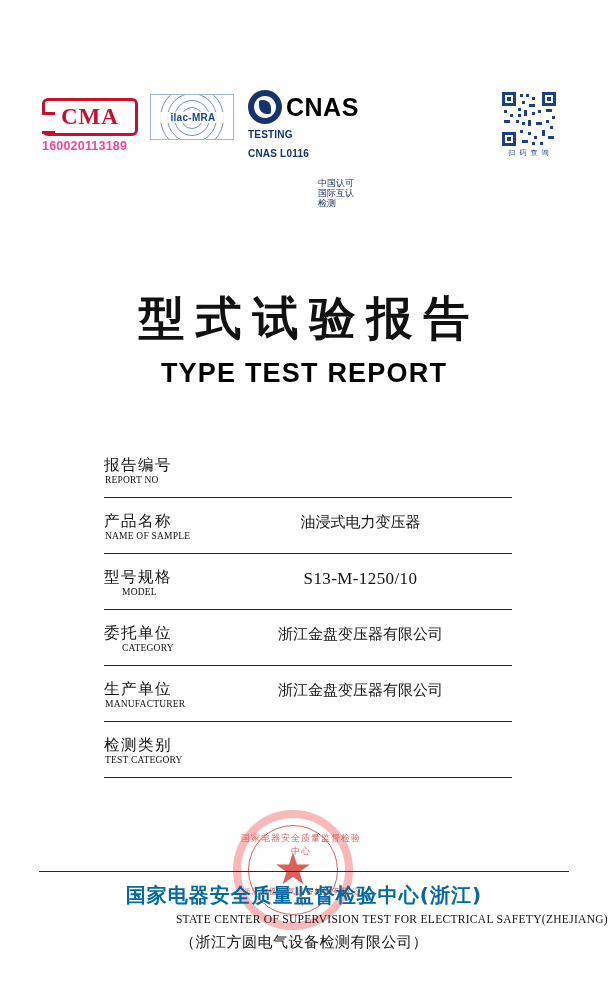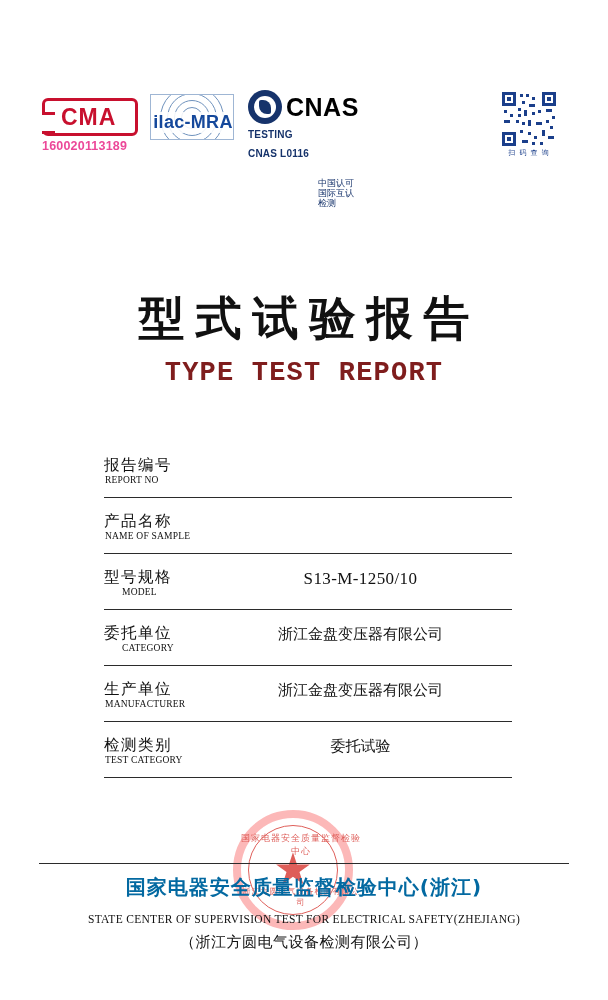--- a/index.html
+++ b/index.html
@@ -47,21 +47,21 @@
     width: 13px;
     height: 16px;
     background: #ffffff;
     border-top: 3px solid #c8102e;
     border-bottom: 3px solid #c8102e;
   }
   .cma-text {
     position: absolute;
     left: 16px;
     top: 3px;
-    font-family: Liberation Sans, sans-serif;
+    font-family: Liberation Serif, serif;
     font-weight: bold;
     font-size: 23px;
     letter-spacing: 1px;
     color: #c8102e;
   }
   .cma-num {
     margin-top: 3px;
     font-family: "Liberation Sans", sans-serif;
     font-size: 12.5px;
     font-weight: bold;
@@ -93,21 +93,21 @@
   .ilac .r2 { width: 34px; height: 34px; }
   .ilac .r3 { width: 48px; height: 48px; }
   .ilac .r4 { width: 62px; height: 62px; }
   .ilac-label {
     position: absolute;
     left: 0;
     top: 17px;
     width: 84px;
     text-align: center;
     font-family: "Liberation Sans", sans-serif;
-    font-size: 18px;
+    font-size: 10px;
     font-weight: bold;
     color: #15489b;
     background: rgba(255,255,255,0.88);
     letter-spacing: 0.3px;
   }
 
   
   .cnas {
     position: absolute;
     left: 248px;
@@ -211,25 +211,25 @@
     letter-spacing: 11px;
     color: #111;
     text-indent: 11px;
   }
   .title-en {
     position: absolute;
     top: 358px;
     left: 0;
     width: 608px;
     text-align: center;
-    font-family: Liberation Mono, monospace;
+    font-family: Liberation Sans, sans-serif;
     font-weight: bold;
     font-size: 27px;
     letter-spacing: 1.2px;
-    color: #7f1d1d;
+    color: #000000;
   }
 
   
   .fields {
     position: absolute;
     top: 455px;
     left: 104px;
     width: 408px;
   }
   .field {
@@ -294,25 +294,26 @@
     margin: 0 auto 10px auto;
   }
   .footer-cn {
     font-family: "DejaVu Sans", sans-serif;
     font-size: 20px;
     font-weight: bold;
     letter-spacing: 1px;
     color: #0369a1;
   }
   .footer-en {
-    margin-top: 12px;
+    margin-top: 4px;
     font-family: "Liberation Serif", serif;
     font-size: 11.5px;
     letter-spacing: 0.3px;
     color: #111;
+    text-align: right;
   }
   .footer-cn2 {
     margin-top: 8px;
     font-family: "DejaVu Sans", sans-serif;
     font-size: 15px;
     letter-spacing: 0.5px;
     color: #111;
   }
 
   
@@ -441,20 +442,21 @@
 
   <div class="field">
     <span class="label-cn">报告编号</span>
     <span class="label-en">REPORT NO</span>
     <span class="line"></span>
   </div>
 
   <div class="field">
     <span class="label-cn">产品名称</span>
     <span class="label-en">NAME OF SAMPLE</span>
+    <span class="value">油浸式电力变压器</span>
     <span class="line"></span>
   </div>
 
   <div class="field">
     <span class="label-cn">型号规格</span>
     <span class="label-en indent">MODEL</span>
     <span class="value latin">S13-M-1250/10</span>
     <span class="line"></span>
   </div>
 
@@ -468,21 +470,20 @@
   <div class="field">
     <span class="label-cn">生产单位</span>
     <span class="label-en">MANUFACTURER</span>
     <span class="value">浙江金盘变压器有限公司</span>
     <span class="line"></span>
   </div>
 
   <div class="field">
     <span class="label-cn">检测类别</span>
     <span class="label-en">TEST CATEGORY</span>
-    <span class="value">委托试验</span>
     <span class="line"></span>
   </div>
 </div>
 
 <div class="seal">
   <div class="inner-ring"></div>
   <div class="arc-top">国家电器安全质量监督检验中心</div>
   <div class="star">★</div>
   <div class="arc-bottom">浙江方圆电气设备检测有限公司</div>
 </div>

